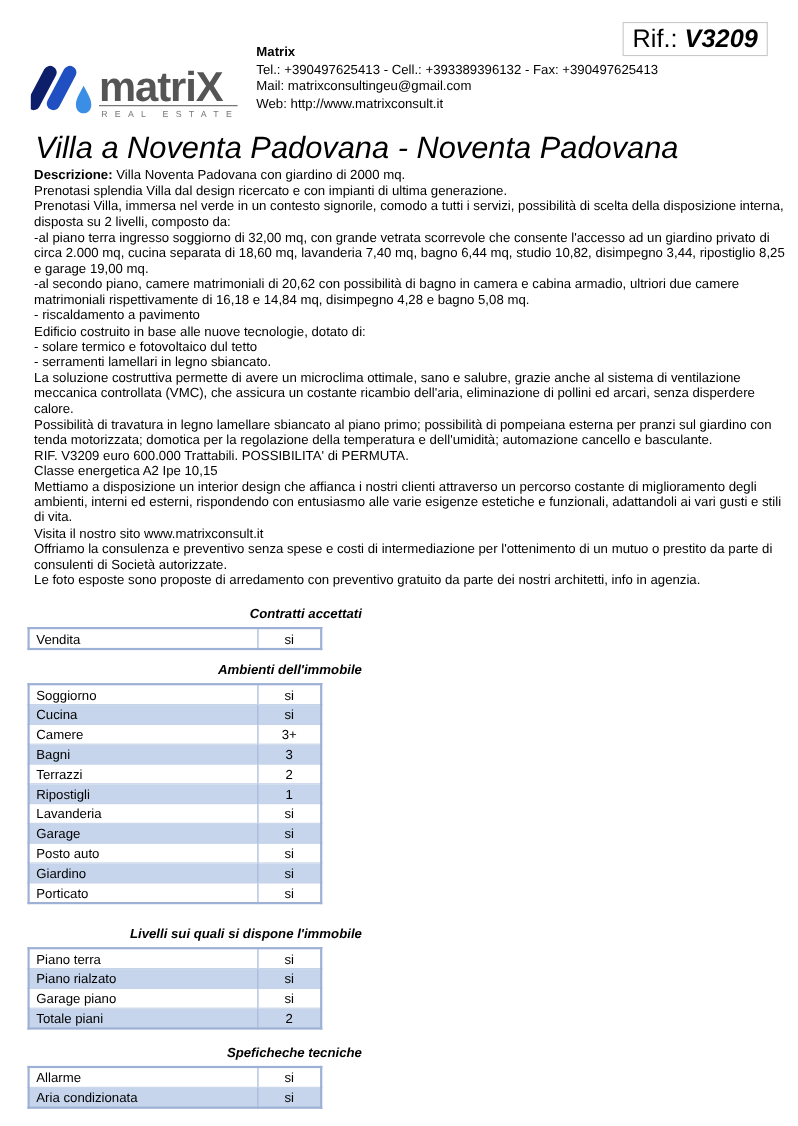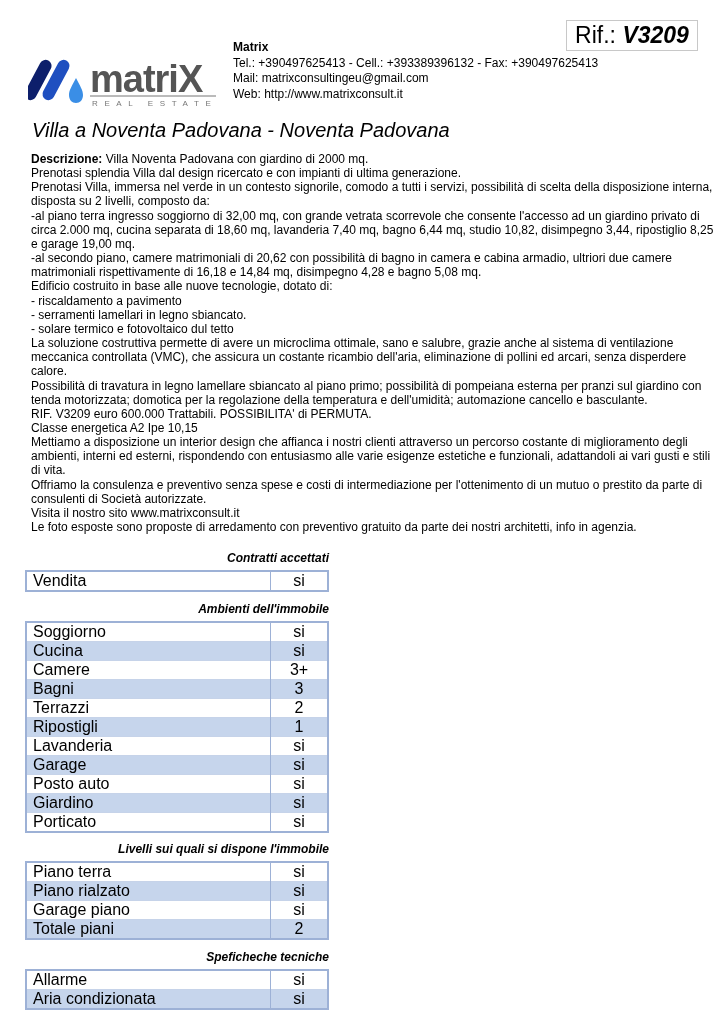--- a/index.html
+++ b/index.html
@@ -16,35 +16,35 @@
   }
   .company .name { font-weight: bold; }
   .rif {
     position: absolute; left: 566px; top: 20px; width: 132px; height: 31px;
     border: 1px solid #c8c8c8; box-sizing: border-box;
     font-size: 23px; line-height: 29px; text-align: center; white-space: nowrap;
   }
   .rif .code { font-weight: bold; font-style: italic; }
   .title {
     position: absolute; left: 32px; top: 119px;
-    font-size: 20px; font-style: italic; white-space: nowrap;
+    font-size: 28px; font-style: italic; white-space: nowrap;
   }
   .desc {
     position: absolute; left: 31px; top: 152px; width: 690px;
     font-size: 12px; line-height: 14.15px;
   }
   .desc p { margin: 0; }
   .desc .lbl { font-weight: bold; }
   .section-title {
     position: absolute; left: 25px; width: 304px; text-align: right;
     font-size: 12px; font-weight: bold; font-style: italic;
   }
   table.spec {
-    position: absolute; left: 25px; width: 304px;
-    border-collapse: collapse; font-size: 16px;
+    position: absolute; left: 25px; width: 268px;
+    border-collapse: collapse; font-size: 12px;
     border: 2px solid #9db1d6;
   }
   table.spec td {
     height: 17px; padding: 0 0 0 6px; border-top: 1px solid #c6d3e9;
   }
   table.spec td.v {
     width: 56px; text-align: center; padding: 0;
     border-left: 1px solid #9db1d6;
   }
   table.spec tr:nth-child(even) td { background: #c6d5ec; }
@@ -78,31 +78,31 @@
 </div>
 
 <div class="title">Villa a Noventa Padovana - Noventa Padovana</div>
 
 <div class="desc">
   <p><span class="lbl">Descrizione:</span><span> Villa Noventa Padovana con giardino di  2000 mq.</span></p>
   <p>Prenotasi splendia Villa dal design ricercato e con impianti di ultima generazione.</p>
   <p>Prenotasi Villa, immersa nel verde in un contesto signorile, comodo a tutti i servizi, possibilità di scelta della disposizione interna, disposta su 2 livelli,  composto da:</p>
   <p>-al piano terra ingresso soggiorno di 32,00 mq, con grande vetrata scorrevole che consente l'accesso ad un giardino privato di circa 2.000 mq, cucina separata di 18,60 mq, lavanderia 7,40 mq, bagno 6,44 mq, studio 10,82, disimpegno 3,44, ripostiglio 8,25 e garage 19,00 mq.</p>
   <p>-al secondo piano, camere matrimoniali  di 20,62 con possibilità di bagno in camera e cabina armadio, ultriori due camere matrimoniali rispettivamente di 16,18 e 14,84 mq, disimpegno 4,28 e bagno 5,08 mq.</p>
+  <p>- riscaldamento a pavimento</p>
   <p>Edificio costruito in base alle nuove tecnologie, dotato di:</p>
-  <p>- riscaldamento a pavimento</p>
+  <p>- solare termico e fotovoltaico dul tetto</p>
   <p>- serramenti lamellari in legno sbiancato.</p>
-  <p>- solare termico e fotovoltaico dul tetto</p>
   <p>La soluzione costruttiva permette di avere un microclima ottimale, sano e salubre, grazie anche al sistema di ventilazione meccanica controllata (VMC), che assicura un costante ricambio dell'aria, eliminazione di pollini ed arcari, senza disperdere calore.</p>
   <p>Possibilità di travatura in legno lamellare sbiancato al piano primo; possibilità di pompeiana esterna per pranzi sul giardino con tenda motorizzata; domotica per la regolazione della temperatura e dell'umidità; automazione cancello e basculante.</p>
   <p>RIF. V3209 euro 600.000 Trattabili. POSSIBILITA' di PERMUTA.</p>
   <p>Classe energetica A2 Ipe 10,15</p>
   <p>Mettiamo a disposizione un interior design che affianca i nostri clienti attraverso un percorso costante di miglioramento degli ambienti, interni ed esterni, rispondendo con entusiasmo alle varie esigenze estetiche e funzionali, adattandoli ai vari gusti e stili di vita.</p>
+  <p>Visita il nostro sito www.matrixconsult.it</p>
   <p>Offriamo la consulenza e preventivo senza spese e costi di intermediazione per l'ottenimento di un mutuo o prestito da parte di consulenti di Società autorizzate.</p>
-  <p>Visita il nostro sito www.matrixconsult.it</p>
   <p>Le foto esposte sono proposte di arredamento con preventivo gratuito da parte dei nostri architetti, info in agenzia.</p>
 </div>
 
 <div class="section-title" style="top:551px;">Contratti accettati</div>
 <table class="spec" style="top:570px;">
     <tbody>
       <tr>
         <td>Vendita</td>
         <td class="v">si</td>
       </tr>

